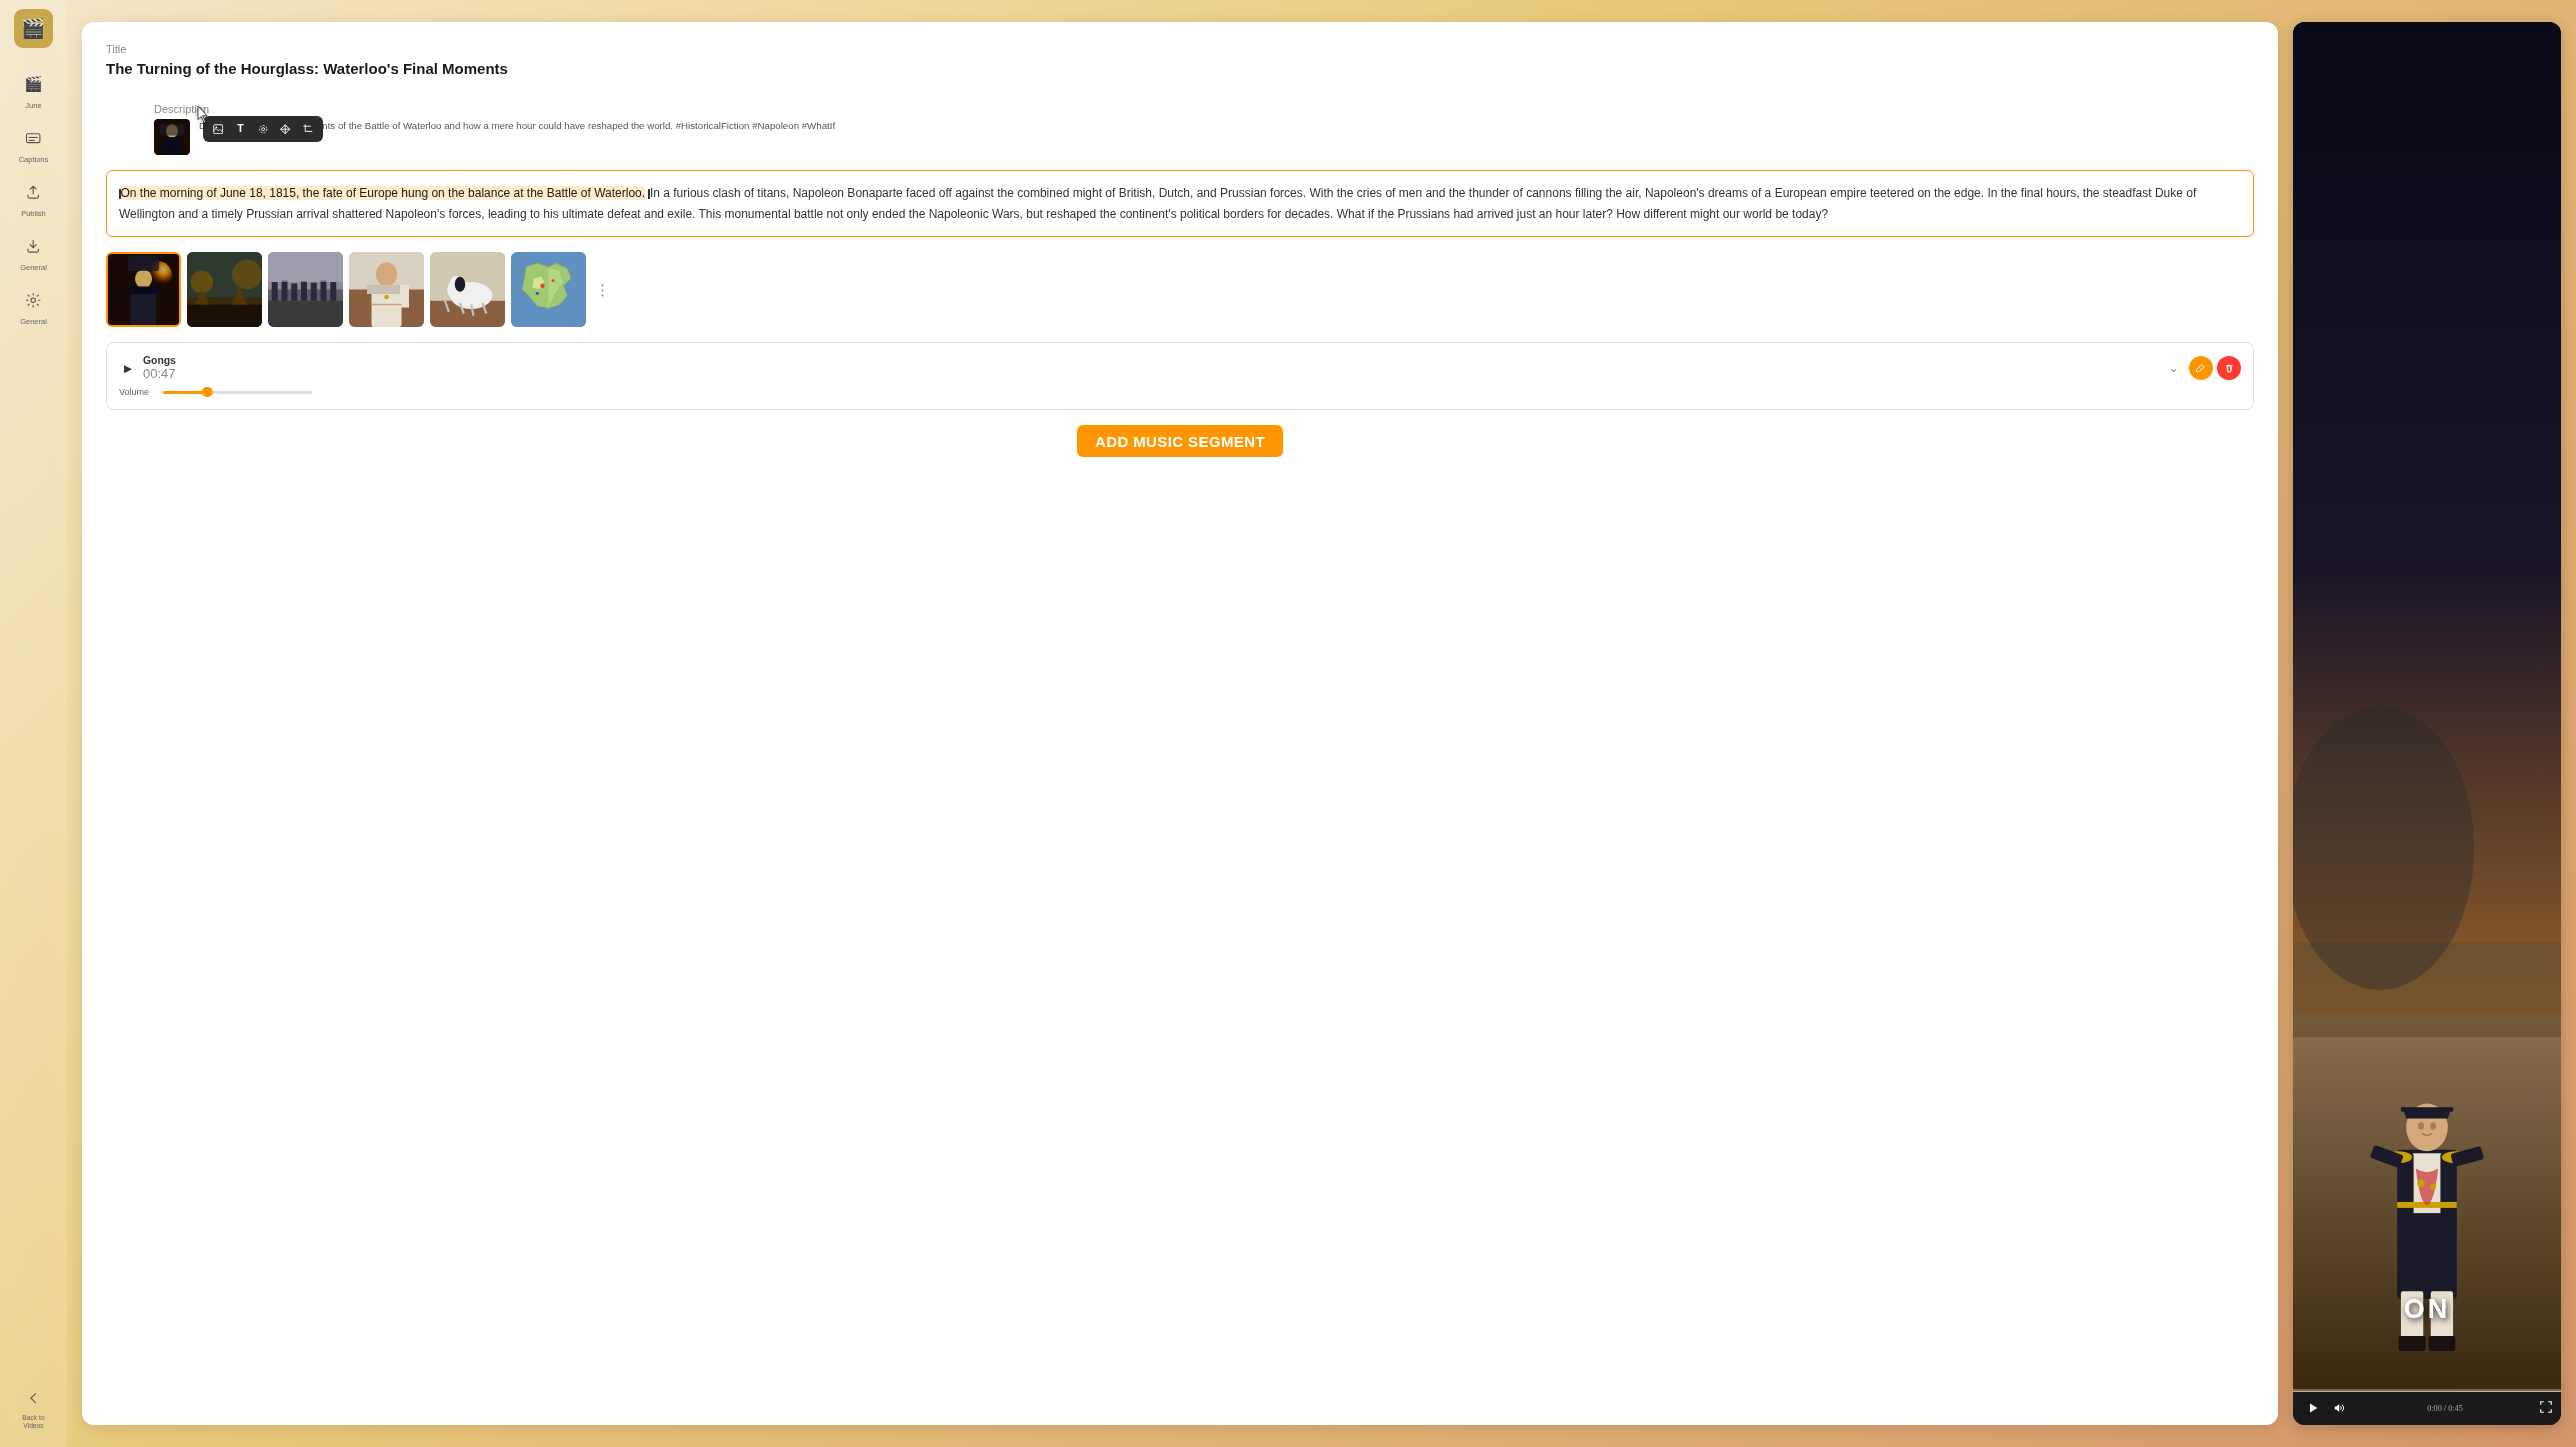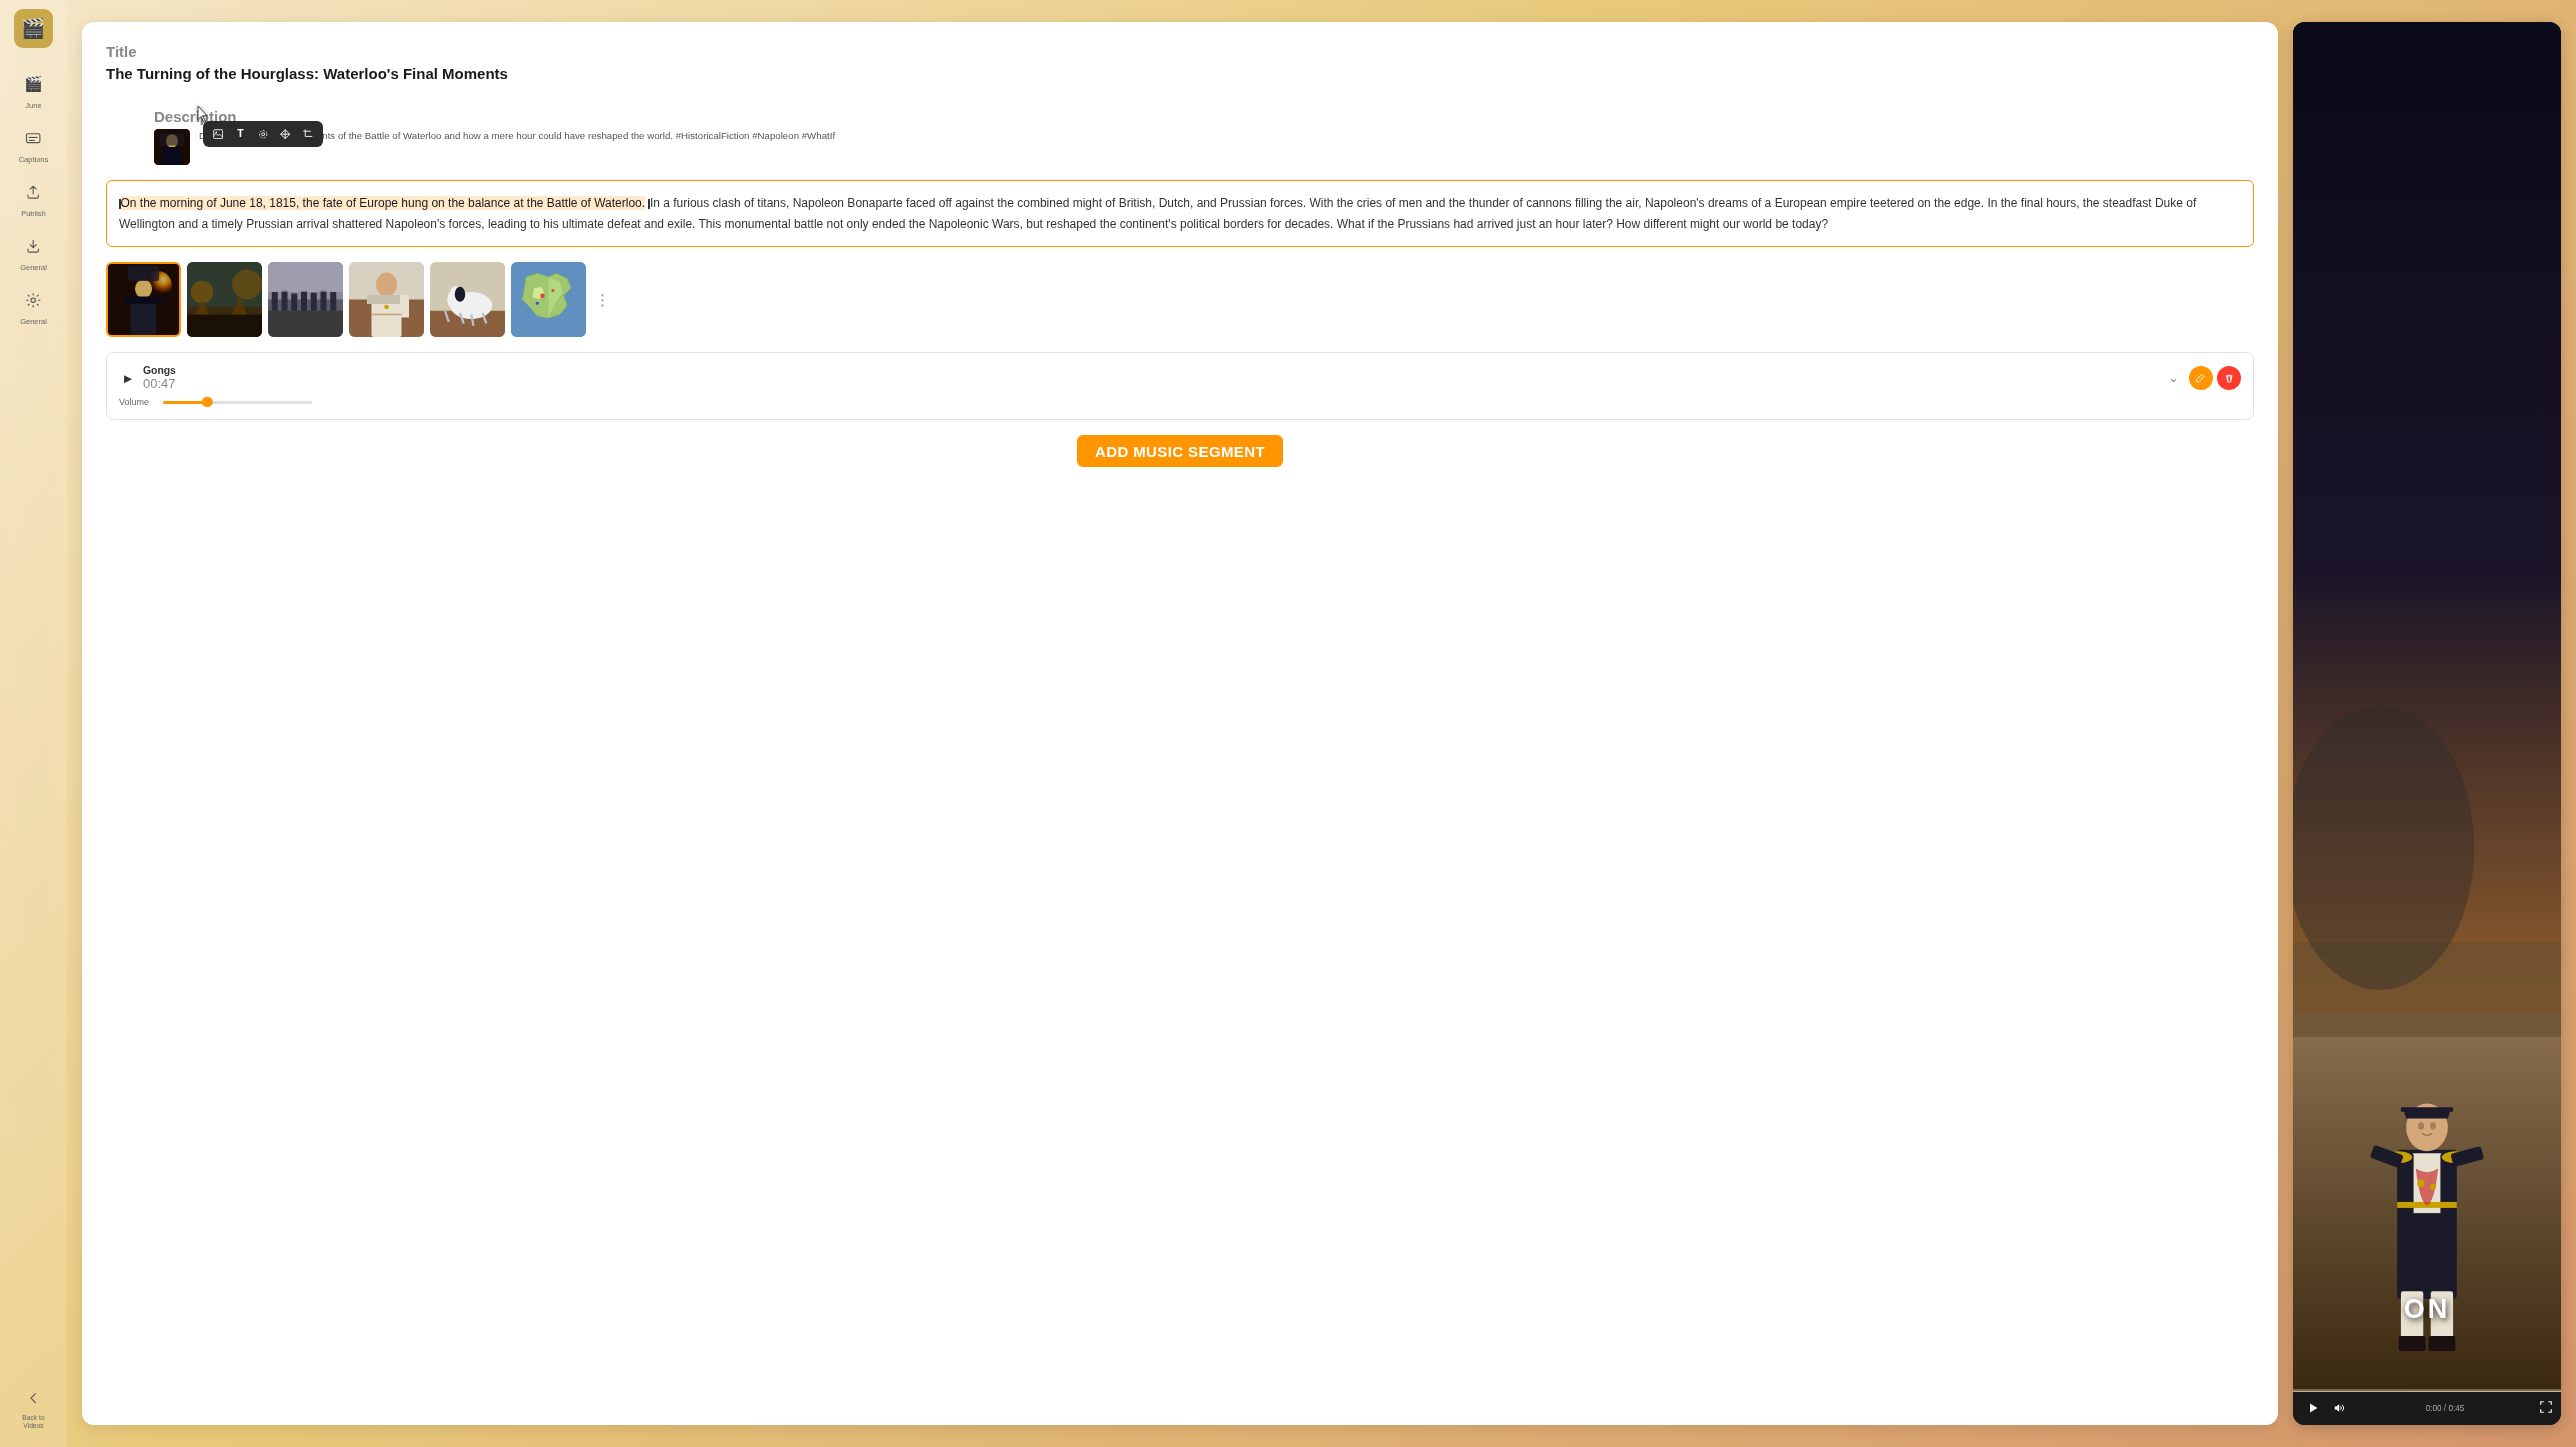--- a/index.html
+++ b/index.html
@@ -78,24 +78,24 @@
     .editor-panel {
       flex: 1;
       background: white;
       border-radius: 12px;
       padding: 21px 24px;
       overflow-y: auto;
       box-shadow: 0 3px 15px rgba(0,0,0,0.1);
     }
 
     .field-label {
-      font-size: 15px;
+      font-size: 11px;
       color: #888;
       margin-bottom: 4.5px;
-      font-weight: 700;
+      font-weight: 400;
     }
 
     .title-text {
       font-size: 15px;
       font-weight: 700;
       color: #1a1a1a;
       margin-bottom: 26px;
     }
 
     .description-section {
@@ -461,20 +461,21 @@
       display: flex;
       align-items: center;
       justify-content: center;
     }
 
     .time-display {
       font-size: 8.2px;
       color: #aaa;
       flex: 1;
       text-align: center;
+      font-family: Liberation Serif, serif;
     }
 
     .fullscreen-btn {
       background: transparent;
       border: none;
       cursor: pointer;
       color: white;
       font-size: 12px;
     }
 

